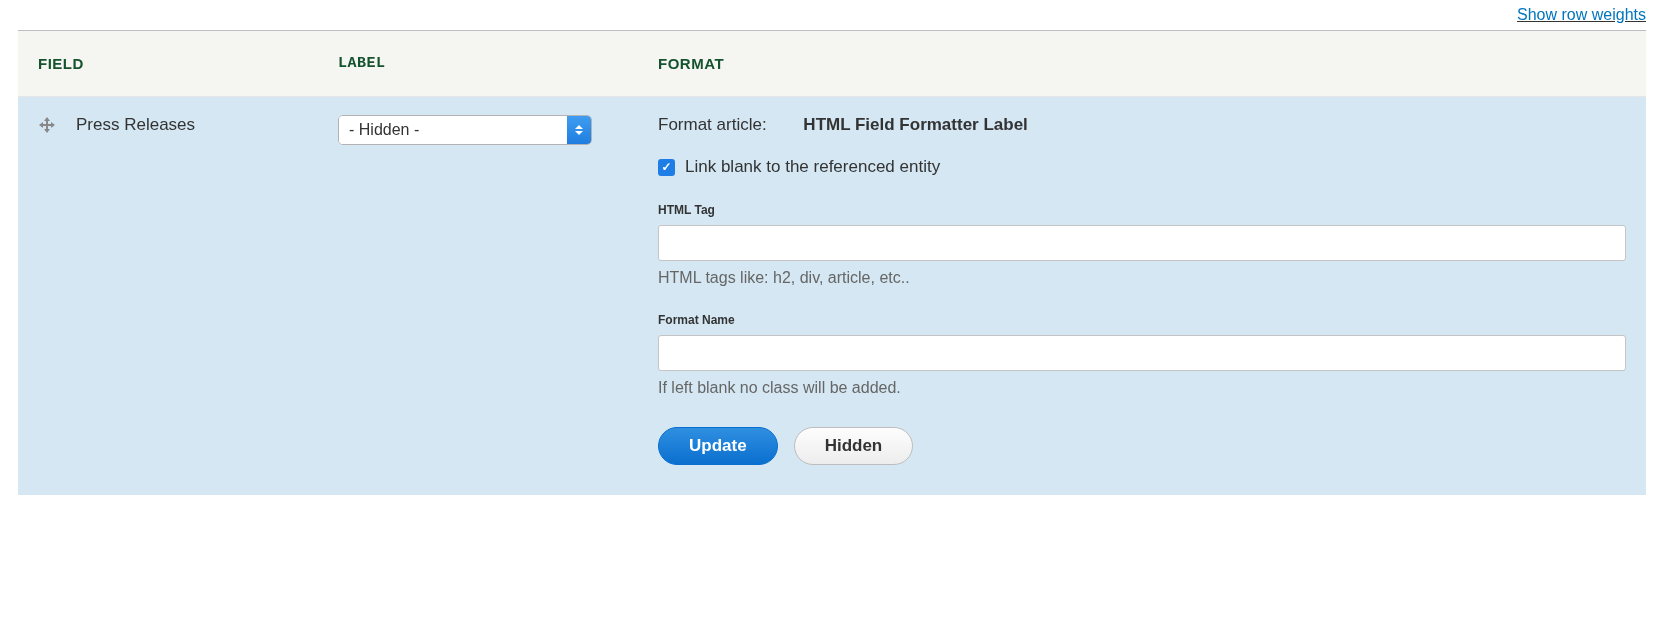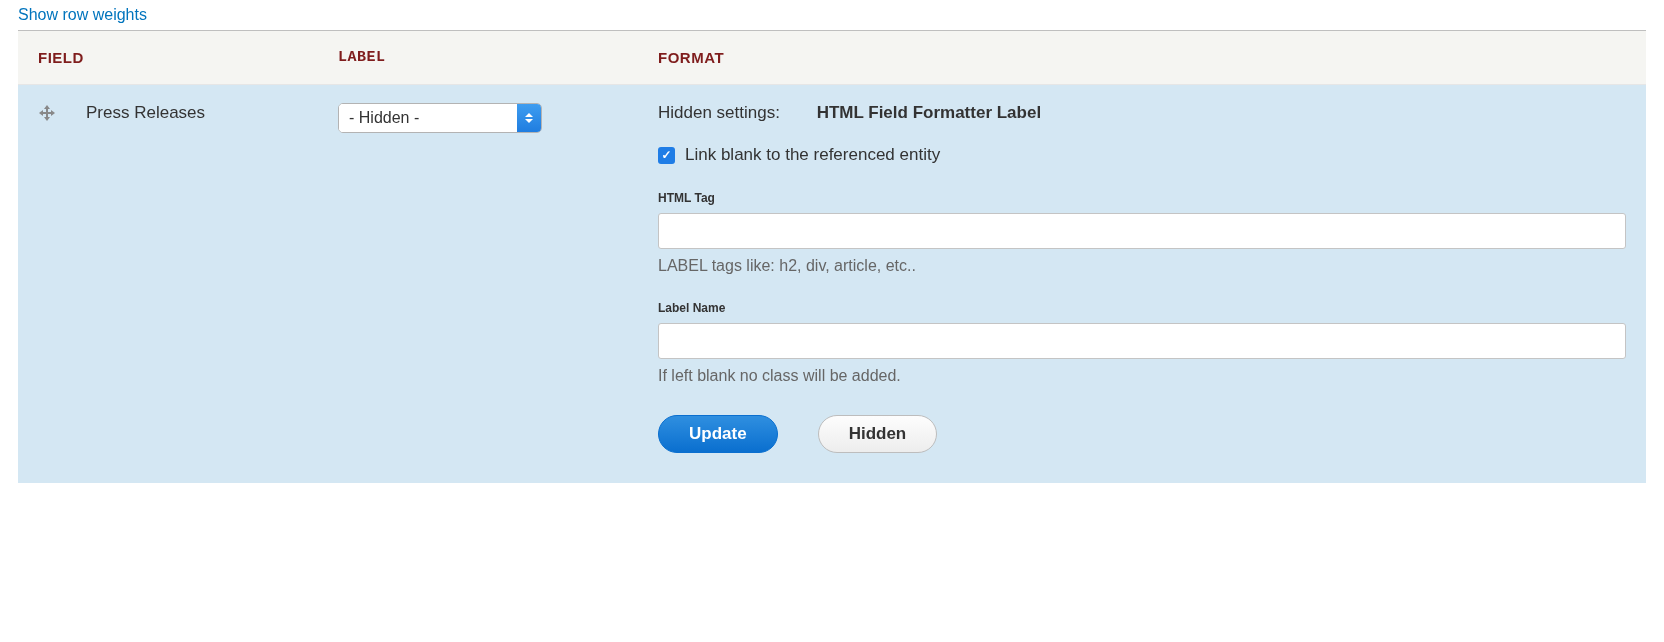--- a/index.html
+++ b/index.html
@@ -4,73 +4,75 @@
   <style>
     * { box-sizing: border-box; margin: 0; padding: 0; }
     body {
       font-family: "Lucida Grande", "Helvetica Neue", Helvetica, Arial, sans-serif;
       font-size: 15px;
       color: #333;
       background: #fff;
       padding: 0 18px 20px 18px;
     }
     .top-link-row {
+      text-align: right;
       padding: 6px 0 6px 0;
+      text-decoration: underline;
     }
     .show-weights {
       color: #0074bd;
       font-size: 16px;
       text-decoration: none;
       cursor: pointer;
     }
     table.display-table {
       width: 100%;
       border-collapse: collapse;
       border-top: 1px solid #bfbfbf;
     }
     table.display-table thead th {
       background: #f5f5f2;
       text-align: left;
       font-weight: 700;
       text-transform: uppercase;
       letter-spacing: 0.5px;
       font-size: 15px;
-      color: #7f1d1d;
-      padding: 18px 20px;
+      color: #14532d;
+      padding: 24px 20px;
       border-bottom: 1px solid #e6e6e6;
     }
     table.display-table tbody td {
       vertical-align: top;
       padding: 18px 20px 30px 20px;
       background: #d4e7f3;
     }
     .field-cell {
       display: flex;
       align-items: center;
-      gap: 30px;
+      gap: 20px;
       font-size: 17px;
       color: #333;
     }
     .drag-handle {
       color: #8a8a8a;
       display: inline-flex;
       align-items: center;
       justify-content: center;
       cursor: move;
     }
     .drag-handle svg { display: block; }
     .label-select-wrap {
       display: inline-flex;
       align-items: stretch;
       border: 1px solid #b3b3b3;
       border-radius: 5px;
       overflow: hidden;
       background: #fff;
       height: 30px;
-      width: 204px;
+      width: 254px;
     }
     .label-select-text {
       flex: 1;
       padding: 4px 10px;
       font-size: 16px;
       color: #333;
       background: #fff;
       display: flex;
       align-items: center;
     }
@@ -131,21 +133,21 @@
       font-size: 15px;
     }
     .description {
       color: #666;
       font-size: 16px;
       margin-top: 8px;
     }
     .actions {
       margin-top: 30px;
       display: flex;
-      gap: 40px;
+      gap: 16px;
     }
     .btn {
       height: 38px;
       border-radius: 20px;
       padding: 0 30px;
       font-size: 17px;
       font-weight: 700;
       cursor: pointer;
       border: 1px solid transparent;
     }
@@ -200,36 +202,36 @@
         <div class="label-select-wrap">
           <div class="label-select-text">- Hidden -</div>
           <div class="label-select-btn">
             <span class="arrow-up"></span>
             <span class="arrow-down"></span>
           </div>
         </div>
       </td>
       <td>
         <div class="format-settings-line">
-          <span>Hidden settings: </span><span class="strong">HTML Field Formatter Label</span>
+          <span>Format article: </span><span class="strong">HTML Field Formatter Label</span>
         </div>
 
         <div class="checkbox-row">
           <span class="checkbox-box">✓</span>
           <span>Link blank to the referenced entity</span>
         </div>
 
         <div class="form-item">
           <label>HTML Tag</label>
           <input type="text" class="text-input" value="" style="">
-          <div class="description">LABEL tags like: h2, div, article, etc..</div>
+          <div class="description">HTML tags like: h2, div, article, etc..</div>
         </div>
 
         <div class="form-item">
-          <label>Label Name</label>
+          <label>Format Name</label>
           <input type="text" class="text-input" value="" style="">
           <div class="description">If left blank no class will be added.</div>
         </div>
 
         <div class="actions">
           <button class="btn btn-primary">Update</button>
           <button class="btn btn-default">Hidden</button>
         </div>
       </td>
     </tr>

